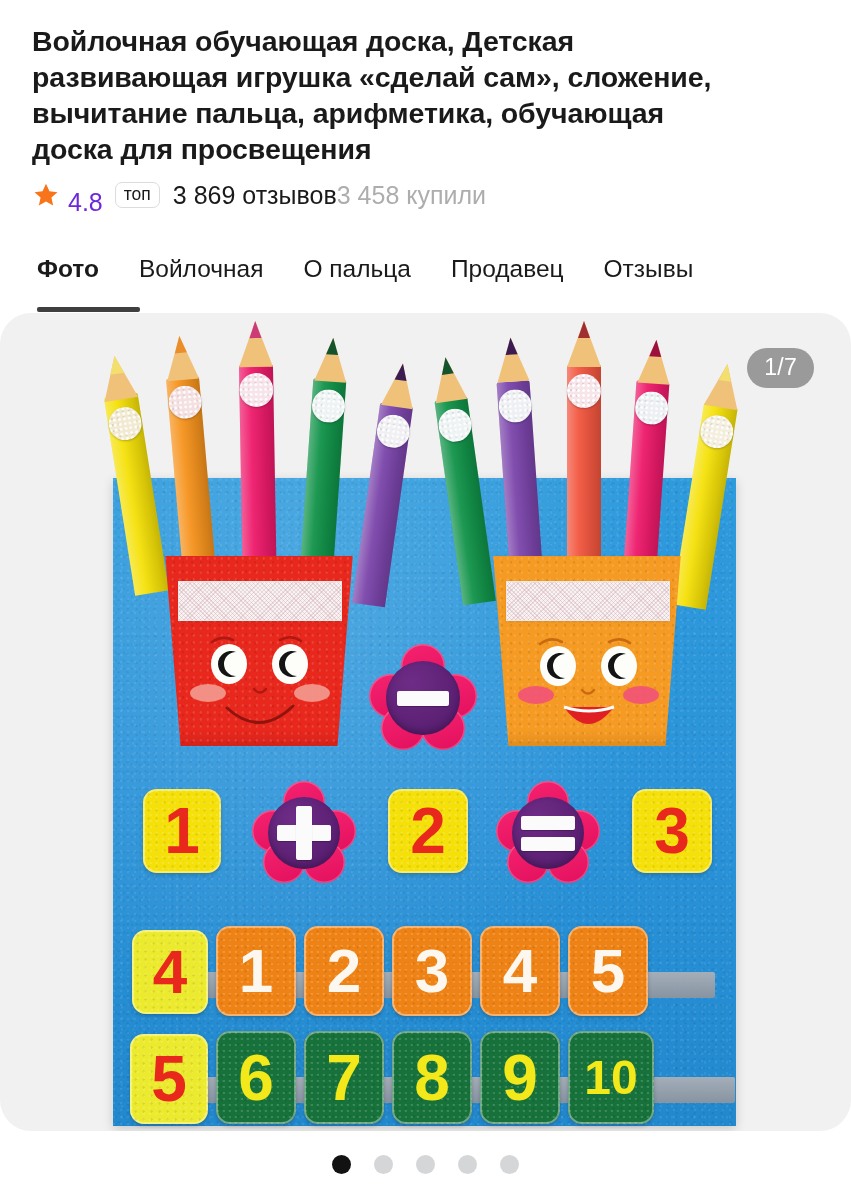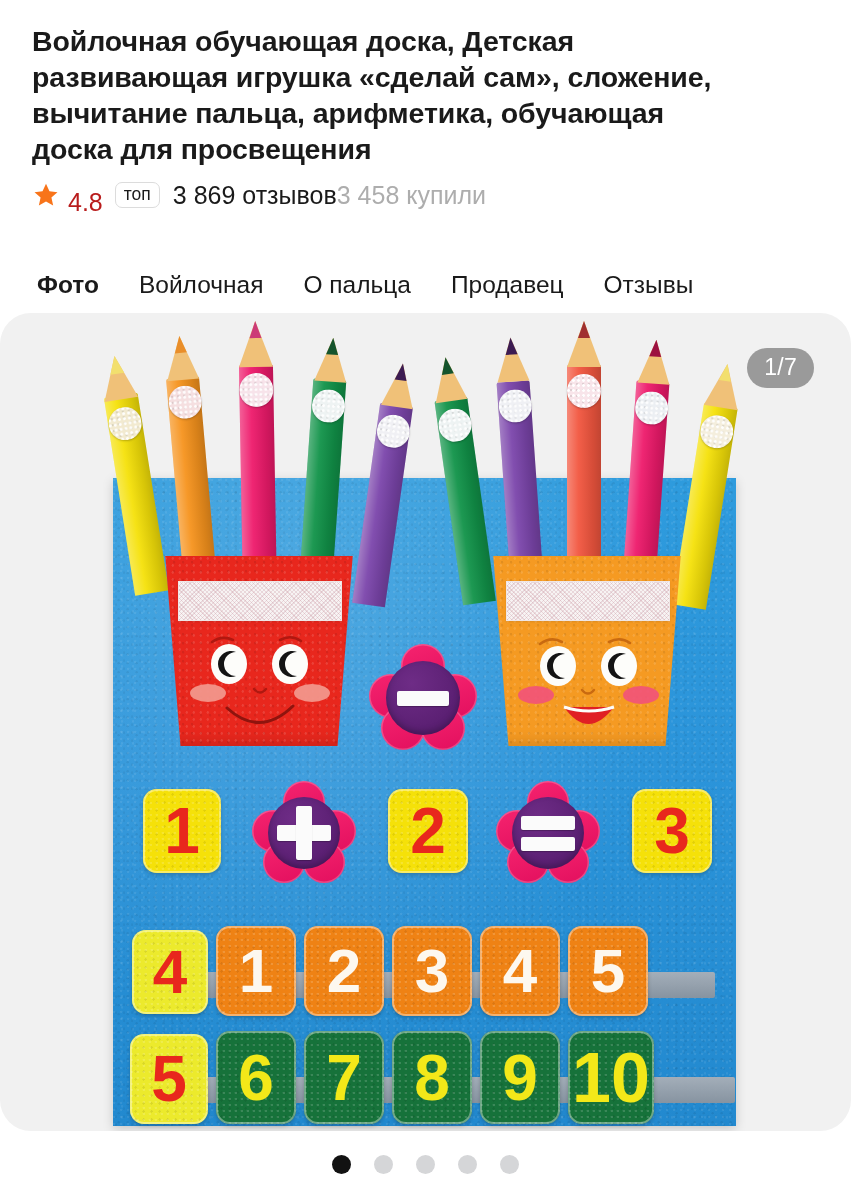--- a/index.html
+++ b/index.html
@@ -27,21 +27,21 @@
 
   
   .rating-row {
     position: absolute;
     left: 33px; top: 178px;
     display: flex; align-items: center;
     height: 34px;
   }
   .star-icon { width: 26px; height: 26px; display:block; margin-right: 9px; }
   .rating-value {
-    font-size: 25px; color:#b91c1c; font-weight:400;
+    font-size: 25px; color:#6d28d9; font-weight:400;
     margin-right: 12px; line-height: 1; margin-top: 15px;
   }
   .top-badge {
     border: 1.6px solid #dcdcdc;
     border-radius: 7px;
     padding: 2px 8px 3px 8px;
     font-size: 17.5px;
     color: #1a1a1a;
     margin-right: 13px;
     line-height: 1.1;
@@ -52,21 +52,20 @@
   }
   .bought-count {
     font-size: 25px; color:#adadad; line-height:1;
   }
 
   
   .tabs {
     position: absolute;
     left: 0; top: 255px; width: 851px;
     height: 58px;
-    margin-top: 16px;
   }
   .tabs-inner {
     position: absolute; left: 37px; top: 0;
     display: flex; align-items: flex-start;
   }
   .tab {
     font-size: 24.5px;
     color: #1a1a1a;
     margin-right: 40px;
     white-space: nowrap;
@@ -471,21 +470,21 @@
       </div>
       <div class="tile" style="left:304px; top:718px; width:80px; height:93px; background:#16723a; color:#f3e819; font-size:64px;">
         <span>7</span>
       </div>
       <div class="tile" style="left:392px; top:718px; width:80px; height:93px; background:#16723a; color:#f3e819; font-size:64px;">
         <span>8</span>
       </div>
       <div class="tile" style="left:480px; top:718px; width:80px; height:93px; background:#16723a; color:#f3e819; font-size:64px;">
         <span>9</span>
       </div>
-      <div class="tile" style="left:568px; top:718px; width:86px; height:93px; background:#16723a; color:#f3e819; font-size:70px;">
+      <div class="tile" style="left:568px; top:718px; width:86px; height:93px; background:#16723a; color:#f3e819; font-size:48px;">
         <span>10</span>
       </div>
 
     </div>
   </div>
 
   <div class="dots">
     <div class="dot active"></div>
     <div class="dot"></div>
     <div class="dot"></div>

